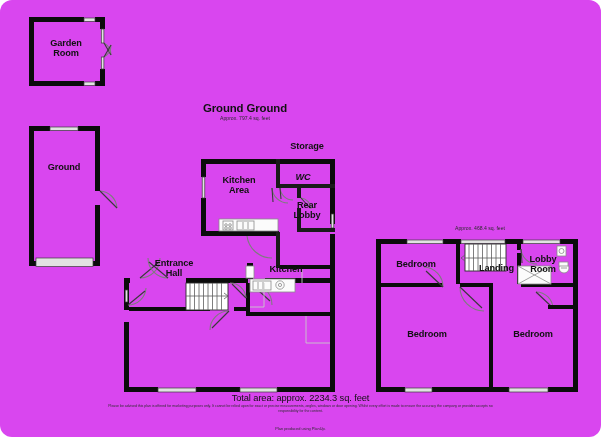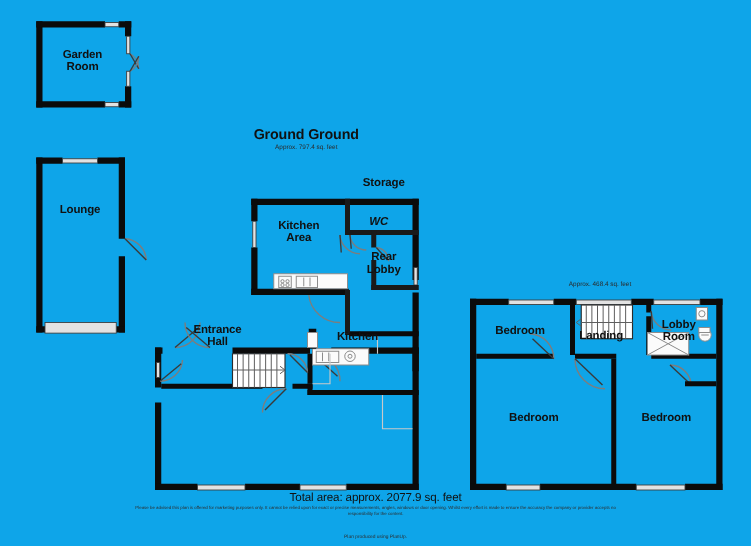--- a/index.html
+++ b/index.html
@@ -8,22 +8,23 @@
     background: #ffffff;
   }
   body {
     font-family: "Liberation Sans", sans-serif;
     -webkit-font-smoothing: antialiased;
   }
   #page {
     position: relative;
     width: 601px;
     height: 437px;
-    background: #0ea5e9;
+    background: #d946ef;
     overflow: hidden;
+    border-radius: 12px;
   }
   svg#plan {
     position: absolute;
     left: 0;
     top: 0;
     width: 601px;
     height: 437px;
     display: block;
   }
   .wall      { fill: #0b0b0b; }
@@ -286,21 +287,21 @@
       <circle class="fixline" cx="561.5" cy="251" r="2.5"></circle>
       <circle class="fix" cx="564" cy="268" r="5"></circle>
       <path class="fixline" d="M561 268 l6 0"></path>
       <rect class="fix" x="559" y="262" width="9" height="4"></rect>
     </g>
   </svg>
 
   <div class="lbl room-lbl" style="left:28px; top:39px; width:76px;">Garden
 Room</div>
 
-  <div class="lbl room-lbl" style="left:28px; top:163px; width:72px;">Lounge</div>
+  <div class="lbl room-lbl" style="left:28px; top:163px; width:72px;">Ground</div>
 
   <div class="lbl floor-ttl" style="left:160px; top:102px; width:170px;">Ground Ground</div>
   <div class="lbl floor-sub" style="left:160px; top:116px; width:170px;">Approx. 797.4 sq. feet</div>
 
   <div class="lbl room-lbl" style="left:203px; top:176px; width:72px;">Kitchen
 Area</div>
 
   <div class="lbl room-lbl" style="left:278px; top:142px; width:58px;">Storage</div>
 
   <div class="lbl room-lbl" style="left:286px; top:173px; width:34px;font-style:italic;">WC</div>
@@ -311,28 +312,28 @@
   <div class="lbl room-lbl" style="left:136px; top:259px; width:76px;">Entrance
 Hall</div>
 
   <div class="lbl room-lbl" style="left:251px; top:265px; width:70px;">Kitchen</div>
 
 
   <div class="lbl floor-sub" style="left:400px; top:226px; width:160px;">Approx. 468.4 sq. feet</div>
 
   <div class="lbl room-lbl" style="left:383px; top:260px; width:66px;">Bedroom</div>
 
-  <div class="lbl room-lbl" style="left:448px; top:264px; width:66px;">Landing</div>
+  <div class="lbl room-lbl" style="left:448px; top:264px; width:66px;text-align:right;">Landing</div>
 
   <div class="lbl room-lbl" style="left:515px; top:255px; width:56px;">Lobby
 Room</div>
 
   <div class="lbl room-lbl" style="left:394px; top:330px; width:66px;">Bedroom</div>
 
   <div class="lbl room-lbl" style="left:500px; top:330px; width:66px;">Bedroom</div>
 
-  <div class="lbl total-lbl" style="left:0px; top:393px; width:601px;">Total area: approx. 2077.9 sq. feet</div>
+  <div class="lbl total-lbl" style="left:0px; top:393px; width:601px;">Total area: approx. 2234.3 sq. feet</div>
 
   <div class="lbl disclaimer" style="left:108px; top:404px; width:385px;">Please be advised this plan is offered for marketing purposes only. It cannot be relied upon for exact or precise measurements, angles, windows or door opening. Whilst every effort is made to ensure the accuracy the company or provider accepts no responsibility for the content.</div>
 
   <div class="lbl producer" style="left:0px; top:427px; width:601px;">Plan produced using PlanUp.</div>
 
 </div>
 
 </body></html>

